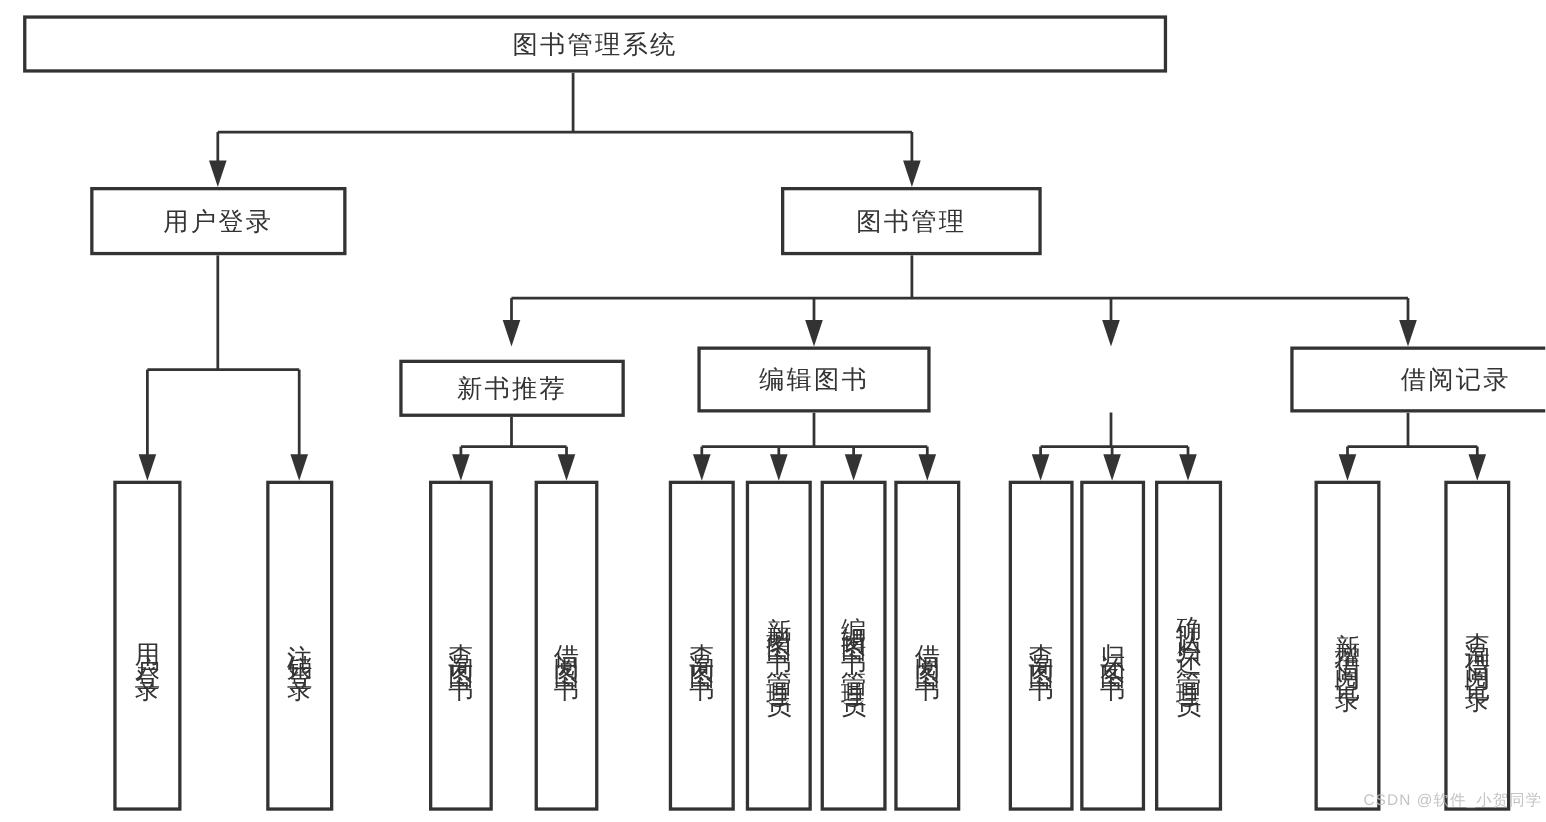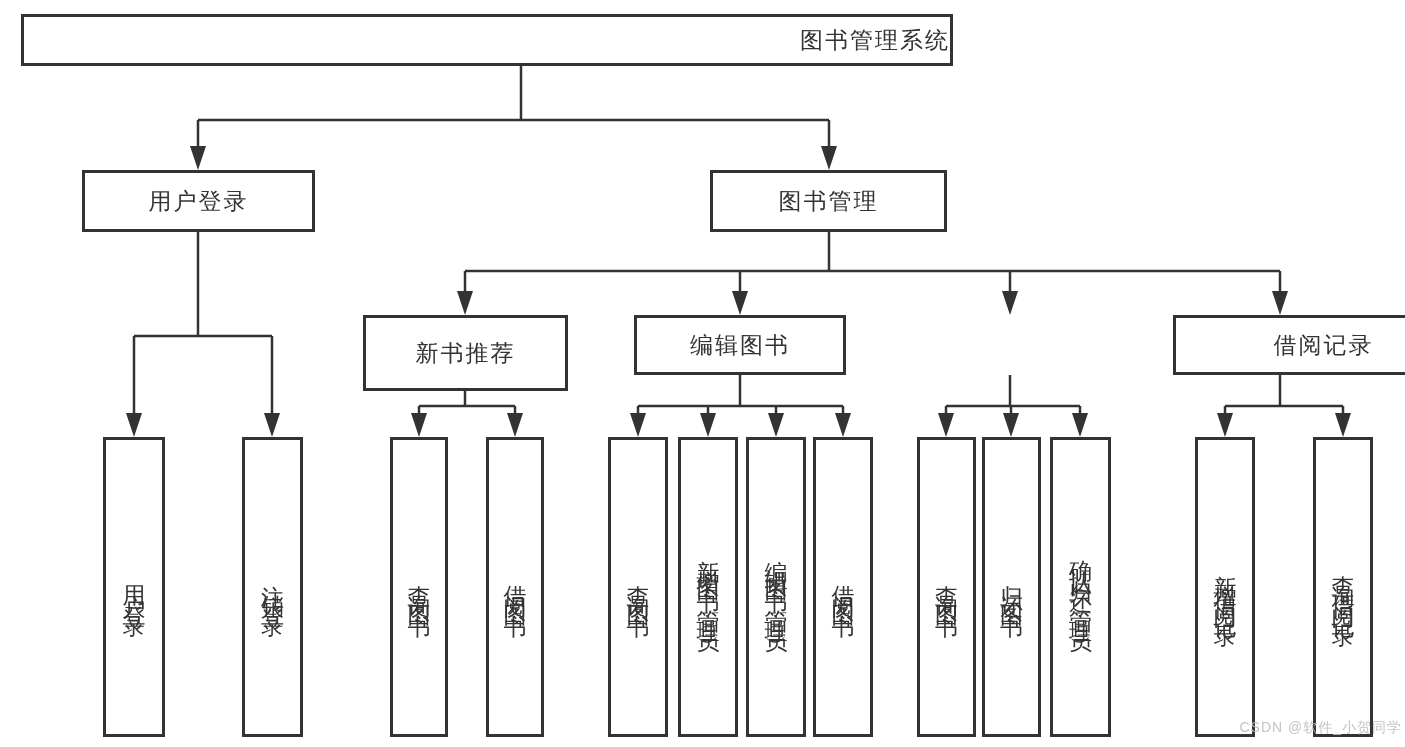--- a/index.html
+++ b/index.html
@@ -123,32 +123,32 @@
       <polygon points="768,413 784,413 776,437"></polygon>
       <polygon points="835,413 851,413 843,437"></polygon>
       <polygon points="938,413 954,413 946,437"></polygon>
       <polygon points="1003,413 1019,413 1011,437"></polygon>
       <polygon points="1072,413 1088,413 1080,437"></polygon>
       <polygon points="1217,413 1233,413 1225,437"></polygon>
       <polygon points="1335,413 1351,413 1343,437"></polygon>
     </g>
   </svg>
 
-  <div class="box" style="left:21px; top:14px; width:932px; height:52px;justify-content:flex-end;">
+  <div class="box" style="left:21px; top:14px; width:1040px; height:52px;">
     <span class="hlabel">图书管理系统</span>
   </div>
 
   <div class="box" style="left:82px; top:170px; width:233px; height:62px;">
     <span class="hlabel">用户登录</span>
   </div>
   <div class="box" style="left:710px; top:170px; width:237px; height:62px;text-align:right;">
     <span class="hlabel">图书管理</span>
   </div>
 
-  <div class="box" style="left:363px; top:315px; width:205px; height:76px;">
+  <div class="box" style="left:363px; top:327px; width:205px; height:52px;">
     <span class="hlabel">新书推荐</span>
   </div>
   <div class="box" style="left:634px; top:315px; width:212px; height:60px;">
     <span class="hlabel">编辑图书</span>
   </div>
   <div class="box" style="left:1173px; top:315px; width:258px; height:60px;padding-left:43px;">
     <span class="hlabel">借阅记录</span>
   </div>
 
   <div class="box" style="left:103px; top:437px; width:62px; height:300px;">

